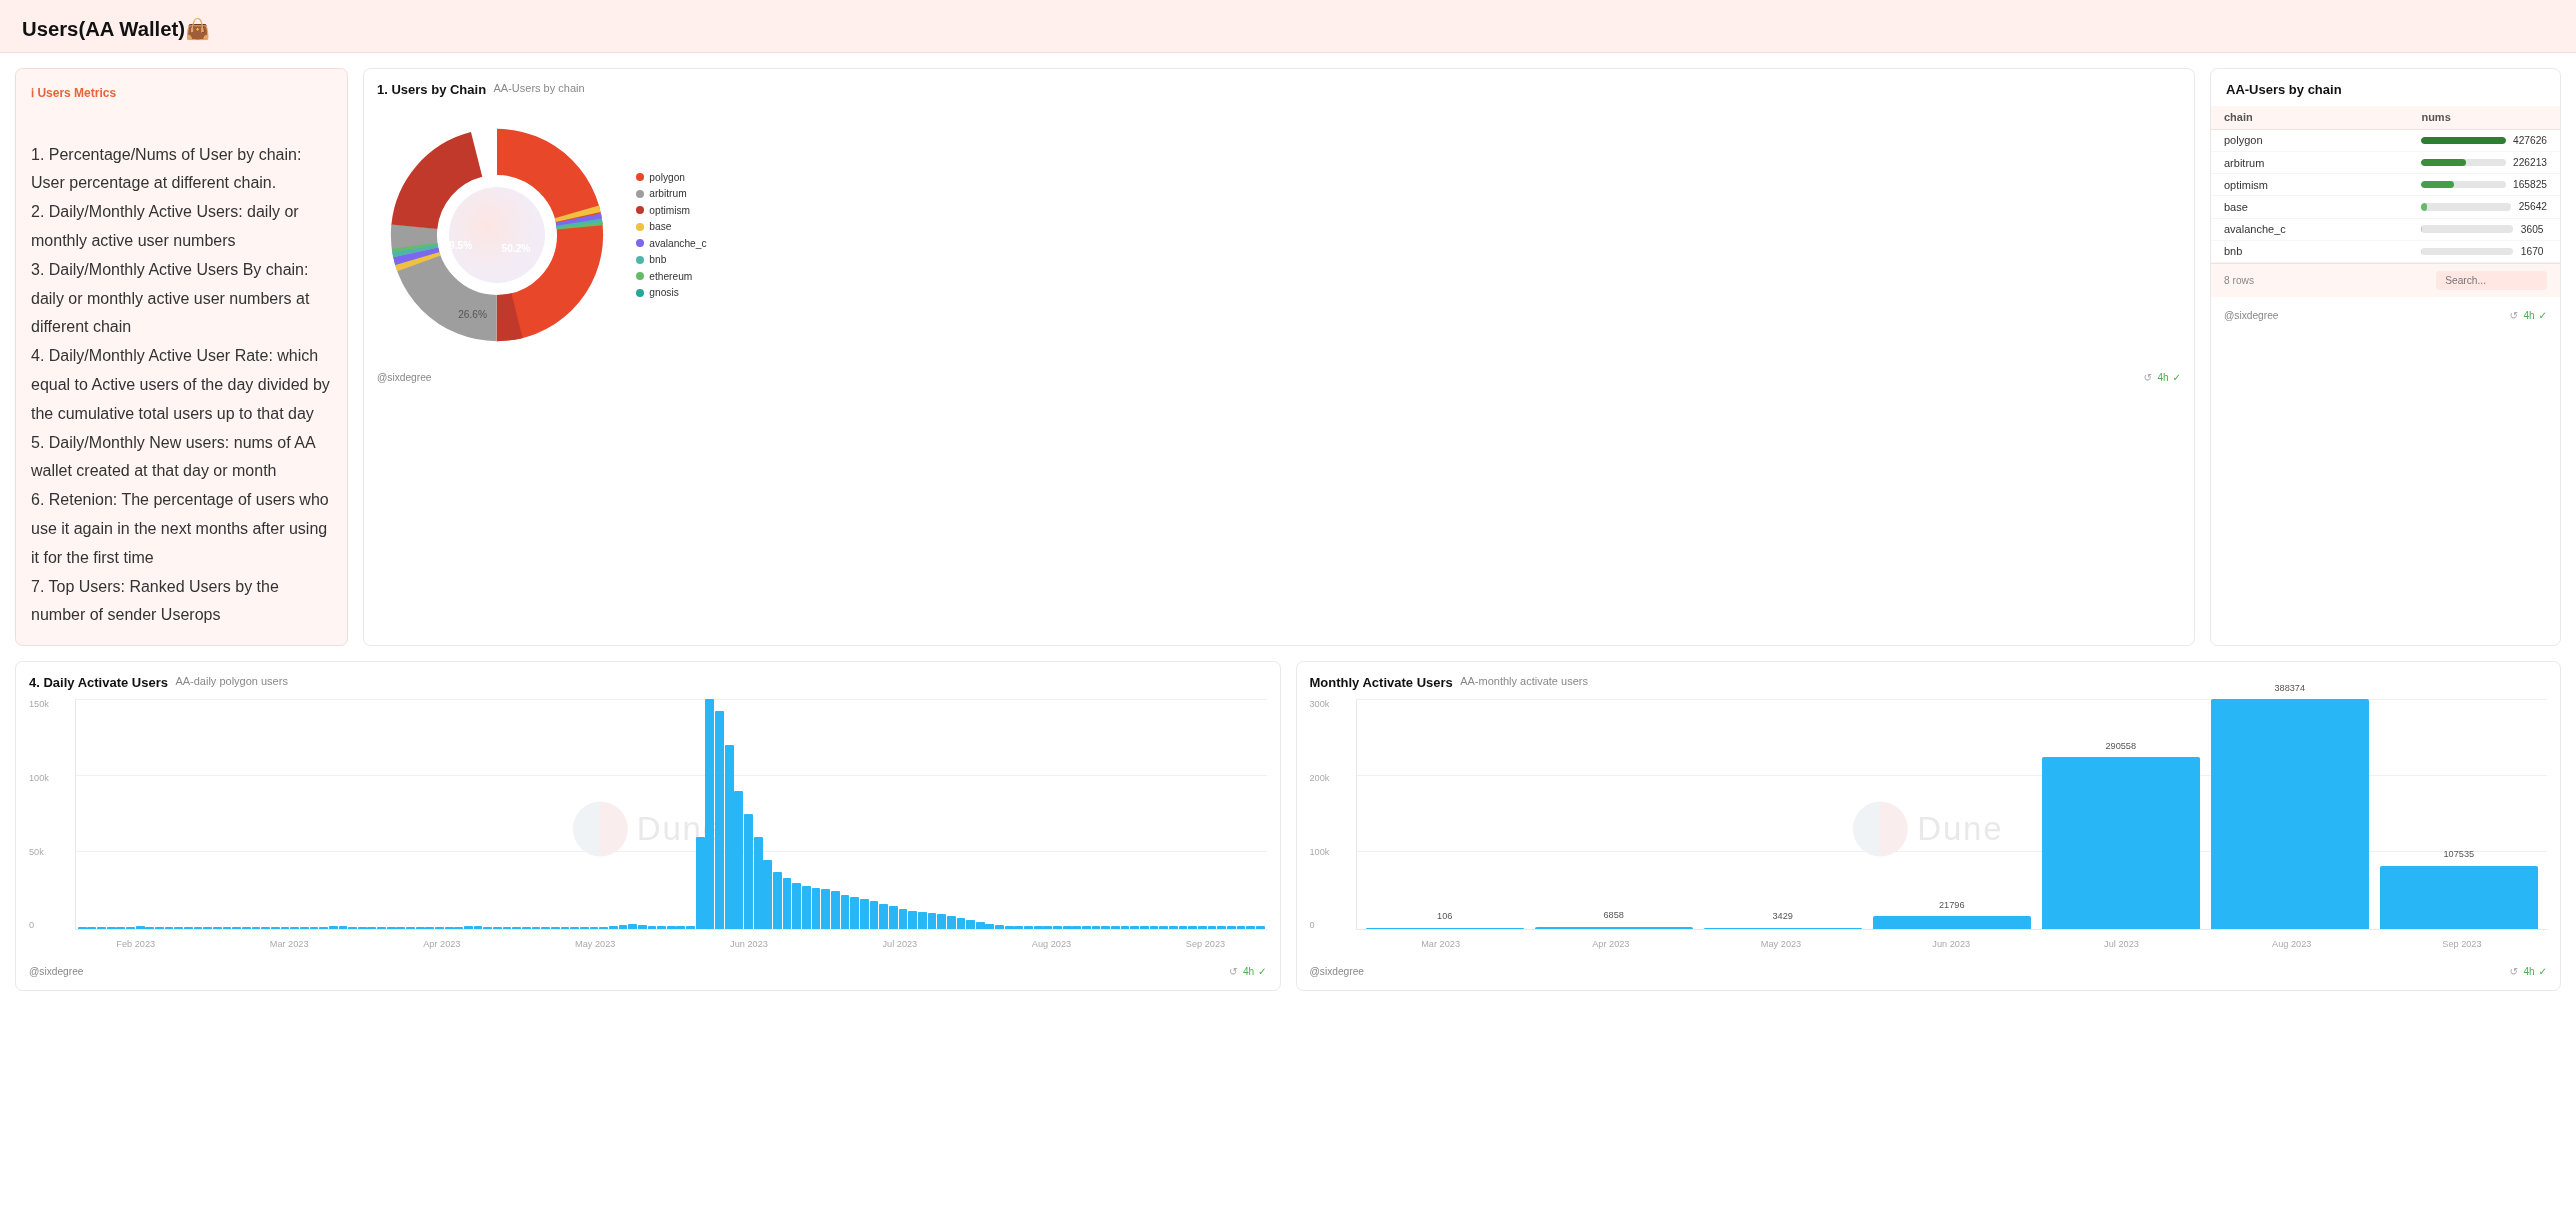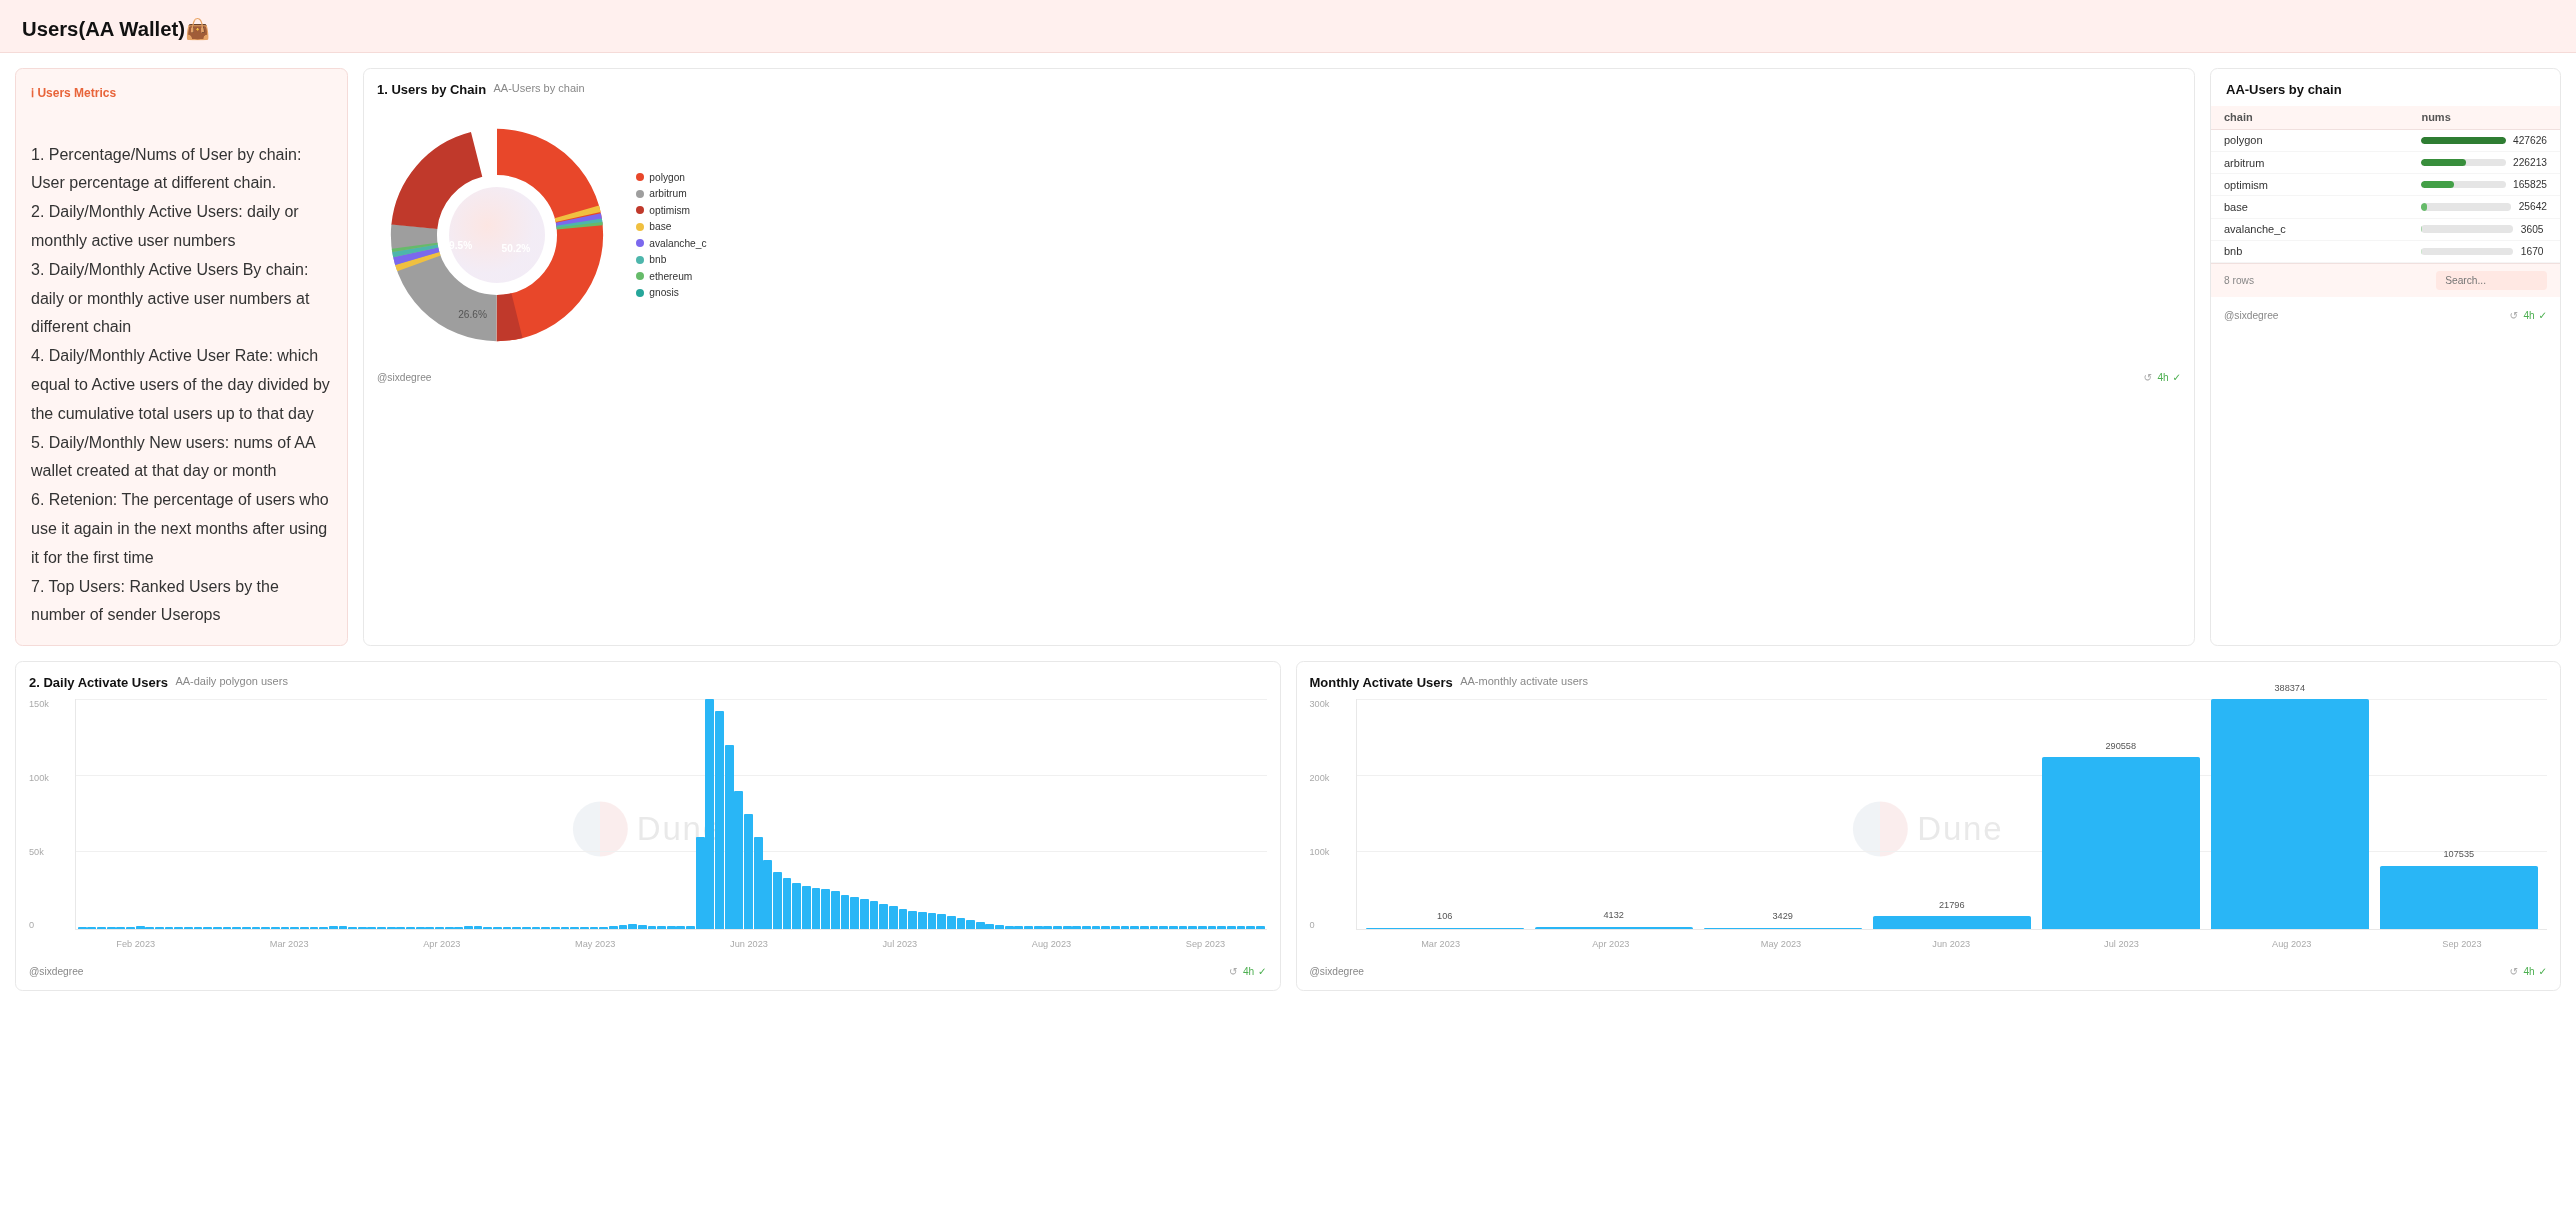--- a/index.html
+++ b/index.html
@@ -538,21 +538,21 @@
         </div>
       </div>
     </div>
 
   </div>
 
   <div class="bottom-row">
 
     <div class="bar-chart-panel">
       <div class="chart-panel-header">
-        <span class="chart-title">2. Daily Activate Users</span>
+        <span class="chart-title">4. Daily Activate Users</span>
         <span class="chart-subtitle">AA-daily polygon users</span>
       </div>
       <div class="bar-chart-area">
         <div class="dune-watermark">
           <div class="dune-circle"></div>
           <span class="dune-text">Dune</span>
         </div>
         <div class="y-axis-labels">
           <span>150k</span>
           <span>100k</span>
@@ -730,21 +730,21 @@
         </div>
         <div class="chart-inner">
           <div class="h-gridline" style="top:0%;"></div>
           <div class="h-gridline" style="top:33%;"></div>
           <div class="h-gridline" style="top:66%;"></div>
           <div class="monthly-bars-container" id="monthly-bars-container">
           <div class="monthly-bar-item" style="height: 1.8px; flex: 1 1 0%; position: relative;">
                 <span class="monthly-bar-label">106</span>
               </div>
               <div class="monthly-bar-item" style="height: 1.18%; flex: 1 1 0%; position: relative;">
-                <span class="monthly-bar-label">4132</span>
+                <span class="monthly-bar-label">6858</span>
               </div>
               <div class="monthly-bar-item" style="height: 1.8px; flex: 1 1 0%; position: relative;">
                 <span class="monthly-bar-label">3429</span>
               </div>
               <div class="monthly-bar-item" style="height: 5.6%; flex: 1 1 0%; position: relative;">
                 <span class="monthly-bar-label">21796</span>
               </div>
               <div class="monthly-bar-item" style="height: 74.8%; flex: 1 1 0%; position: relative;">
                 <span class="monthly-bar-label">290558</span>
               </div>

